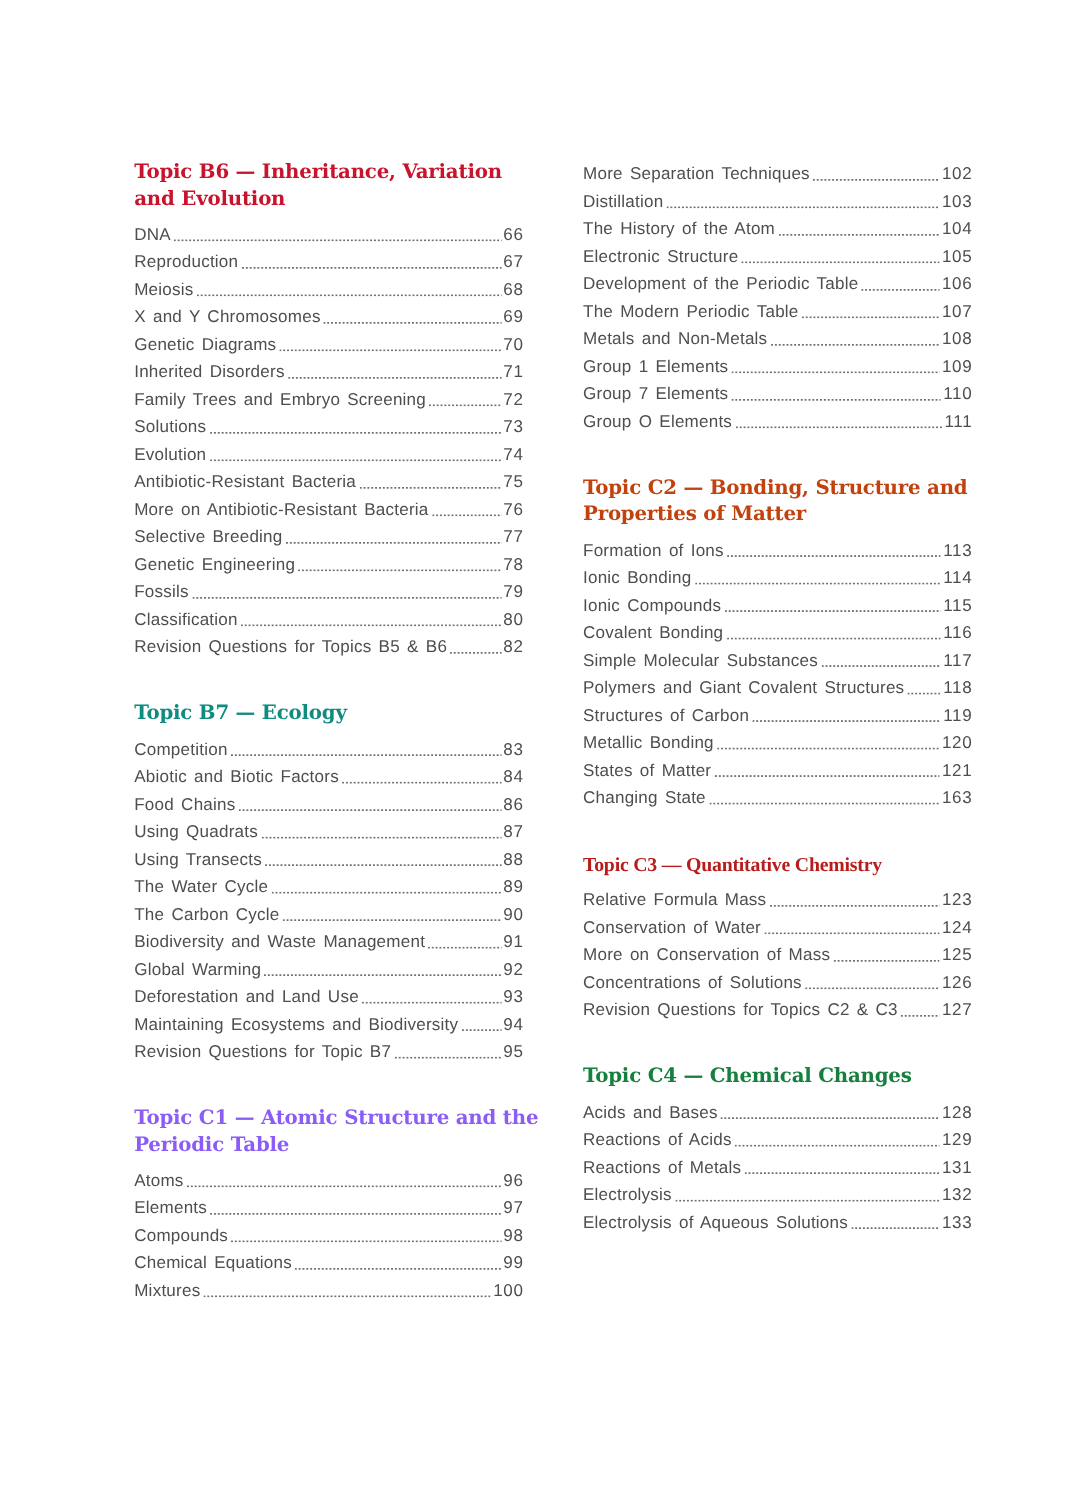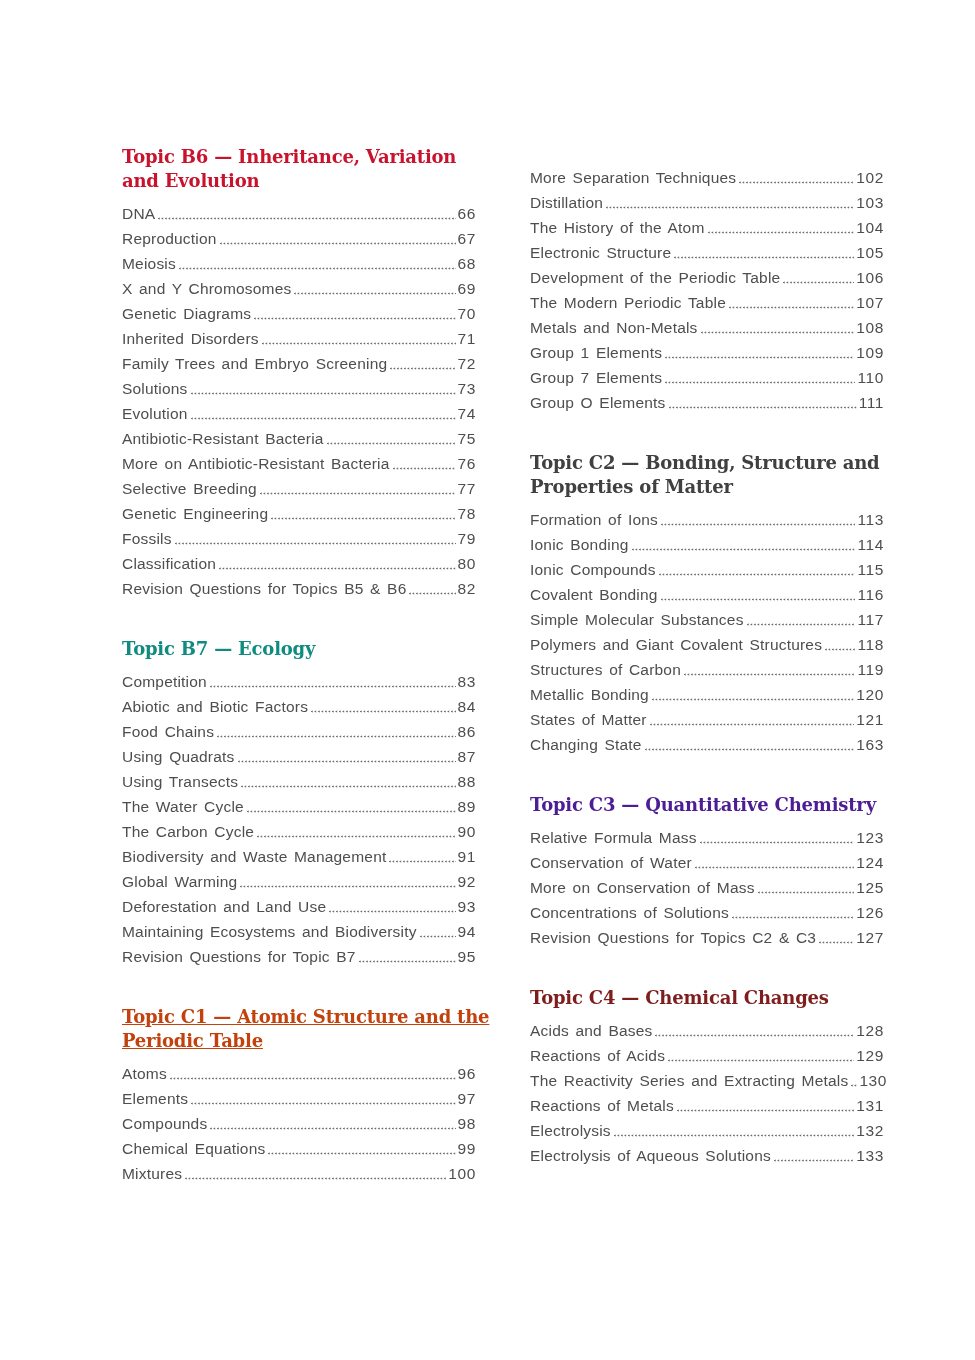--- a/index.html
+++ b/index.html
@@ -11,21 +11,20 @@
     width: 975px;
     height: 1360px;
     font-family: "Liberation Sans", sans-serif;
     overflow: hidden;
   }
   .toc-page {
     display: flex;
     gap: 54px;
     padding: 145px 37px 0 122px;
     box-sizing: border-box;
-    align-items: center;
   }
   .toc-column {
     flex: 0 0 354px;
     width: 354px;
   }
   .toc-section { margin-top: 37px; }
   .toc-section.first { margin-top: 0; }
   .section-title {
     font-family: "DejaVu Serif", serif;
     font-weight: bold;
@@ -209,21 +208,21 @@
           <span class="leader"></span>
           <span class="entry-page">94</span>
         </div>
         <div class="toc-row">
           <span class="entry-title">Revision Questions for Topic B7</span>
           <span class="leader"></span>
           <span class="entry-page">95</span>
         </div>
       </section>
       <section class="toc-section">
-        <h2 class="section-title" style="color: #c2410c; text-decoration: underline;">Topic C1 — Atomic Structure and the Periodic Table</h2>
+        <h2 class="section-title" style="color: #8b5cf6;">Topic C1 — Atomic Structure and the Periodic Table</h2>
         <div class="toc-row">
           <span class="entry-title">Atoms</span>
           <span class="leader"></span>
           <span class="entry-page">96</span>
         </div>
         <div class="toc-row">
           <span class="entry-title">Elements</span>
           <span class="leader"></span>
           <span class="entry-page">97</span>
         </div>
@@ -291,21 +290,21 @@
           <span class="leader"></span>
           <span class="entry-page">110</span>
         </div>
         <div class="toc-row">
           <span class="entry-title">Group O Elements</span>
           <span class="leader"></span>
           <span class="entry-page">111</span>
         </div>
       </section>
       <section class="toc-section">
-        <h2 class="section-title" style="color: #404040;">Topic C2 — Bonding, Structure and Properties of Matter</h2>
+        <h2 class="section-title" style="color: #c2410c;">Topic C2 — Bonding, Structure and Properties of Matter</h2>
         <div class="toc-row">
           <span class="entry-title">Formation of Ions</span>
           <span class="leader"></span>
           <span class="entry-page">113</span>
         </div>
         <div class="toc-row">
           <span class="entry-title">Ionic Bonding</span>
           <span class="leader"></span>
           <span class="entry-page">114</span>
         </div>
@@ -344,21 +343,21 @@
           <span class="leader"></span>
           <span class="entry-page">121</span>
         </div>
         <div class="toc-row">
           <span class="entry-title">Changing State</span>
           <span class="leader"></span>
           <span class="entry-page">163</span>
         </div>
       </section>
       <section class="toc-section">
-        <h2 class="section-title" style="color: #4c1d95;">Topic C3 — Quantitative Chemistry</h2>
+        <h2 class="section-title" style="color: #b91c1c; font-family: Liberation Serif, serif;">Topic C3 — Quantitative Chemistry</h2>
         <div class="toc-row">
           <span class="entry-title">Relative Formula Mass</span>
           <span class="leader"></span>
           <span class="entry-page">123</span>
         </div>
         <div class="toc-row">
           <span class="entry-title">Conservation of Water</span>
           <span class="leader"></span>
           <span class="entry-page">124</span>
         </div>
@@ -372,35 +371,30 @@
           <span class="leader"></span>
           <span class="entry-page">126</span>
         </div>
         <div class="toc-row">
           <span class="entry-title">Revision Questions for Topics C2 &amp; C3</span>
           <span class="leader"></span>
           <span class="entry-page">127</span>
         </div>
       </section>
       <section class="toc-section">
-        <h2 class="section-title" style="color: #7f1d1d;">Topic C4 — Chemical Changes</h2>
+        <h2 class="section-title" style="color: #15803d;">Topic C4 — Chemical Changes</h2>
         <div class="toc-row">
           <span class="entry-title">Acids and Bases</span>
           <span class="leader"></span>
           <span class="entry-page">128</span>
         </div>
         <div class="toc-row">
           <span class="entry-title">Reactions of Acids</span>
           <span class="leader"></span>
           <span class="entry-page">129</span>
-        </div>
-        <div class="toc-row">
-          <span class="entry-title">The Reactivity Series and Extracting Metals</span>
-          <span class="leader"></span>
-          <span class="entry-page">130</span>
         </div>
         <div class="toc-row">
           <span class="entry-title">Reactions of Metals</span>
           <span class="leader"></span>
           <span class="entry-page">131</span>
         </div>
         <div class="toc-row">
           <span class="entry-title">Electrolysis</span>
           <span class="leader"></span>
           <span class="entry-page">132</span>

